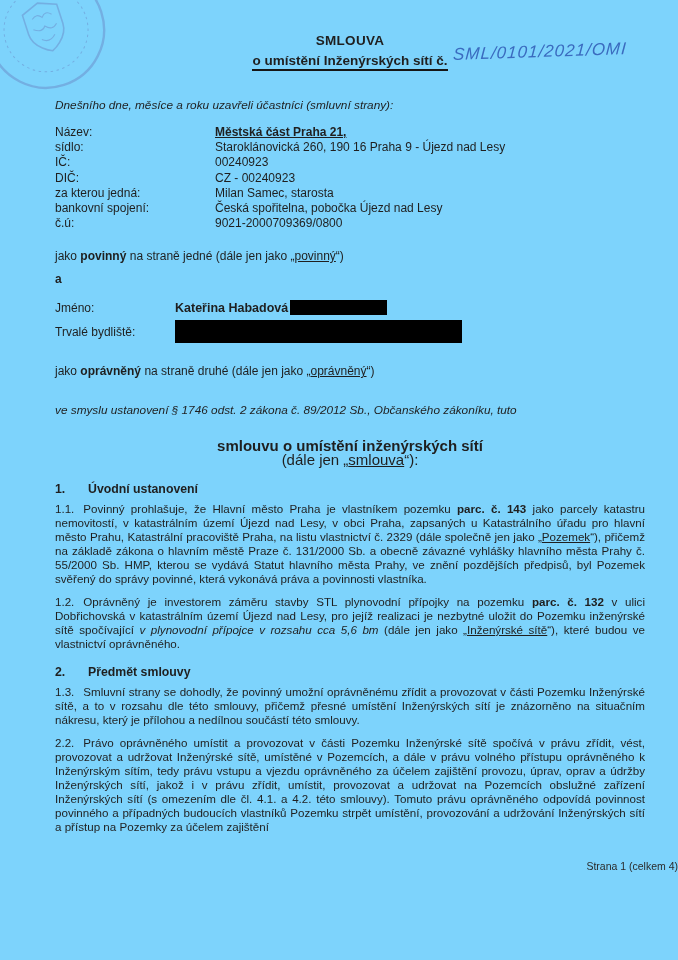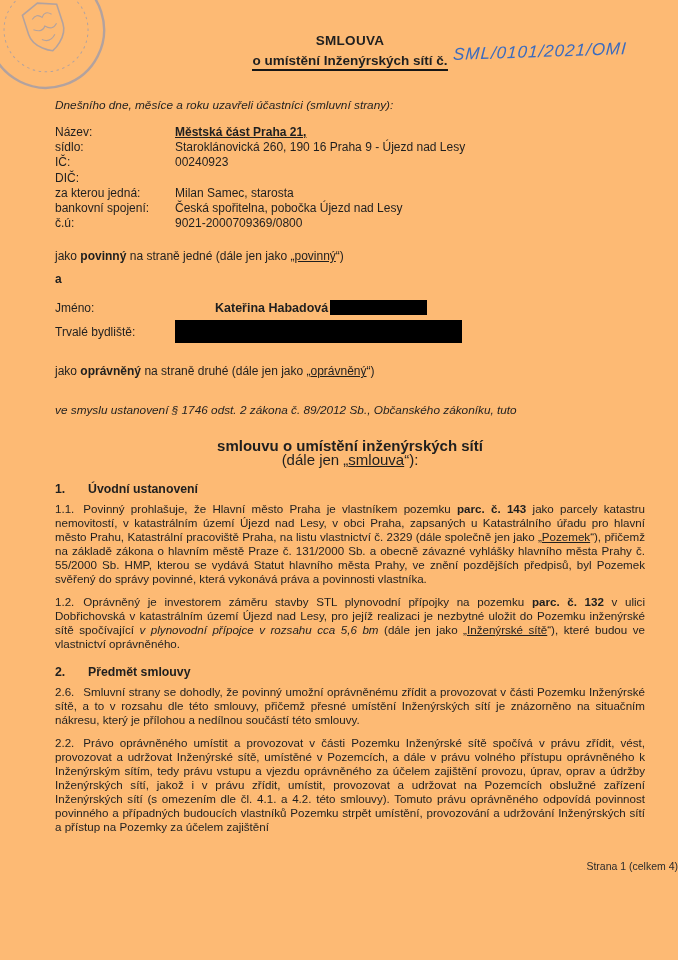--- a/index.html
+++ b/index.html
@@ -1,20 +1,20 @@
 <!DOCTYPE html>
 <html><head>
 <meta charset="utf-8">
 <style>
   html,body{margin:0;padding:0;background:#e8e8e8;}
   .page{
     position:relative;
     width:678px;height:960px;
     margin:0 auto;
-    background:#fdba74;
+    background:#7dd3fc;
     overflow:hidden;
     font-family:"Liberation Sans",sans-serif;
     color:#1f1f1f;
   }
   .content{margin:0 33px 0 55px;}
   .b{font-weight:bold;}
   .i{font-style:italic;}
   .u{text-decoration:underline;}
 
   
@@ -37,30 +37,30 @@
     letter-spacing:1px;
     transform:rotate(-2deg) skewX(-6deg);
     white-space:nowrap;
   }
 
   
   .intro{margin-top:27px;font-size:11.8px;font-style:italic;}
 
   
   .party-table{margin-top:13px;font-size:12px;line-height:15.2px;}
-  .prow{display:grid;grid-template-columns:120px 1fr;}
+  .prow{display:grid;grid-template-columns:120px 1fr;gap:40px;}
   .prow .val-bold{font-weight:bold;text-decoration:underline;}
 
   .role-line{margin-top:18px;font-size:12px;}
   .conj{margin-top:9px;font-size:12px;font-weight:bold;}
 
   .p2row{display:grid;grid-template-columns:120px 1fr;font-size:12px;align-items:center;}
   .p2row.name{margin-top:14px;}
   .p2row.addr{margin-top:5px;}
-  .name-val{font-weight:bold;font-size:12.5px;display:flex;align-items:center;margin-left:40px;}
+  .name-val{font-weight:bold;font-size:12.5px;display:flex;align-items:center;}
   .redact-1{display:inline-block;width:97px;height:15px;background:#000;margin-left:2px;}
   .redact-2{display:block;width:287px;height:23px;background:#000;}
 
   .role-line2{margin-top:21px;font-size:12px;}
   .legal{margin-top:25px;font-size:11.8px;font-style:italic;}
 
   .subtitle-block{margin-top:22px;text-align:center;font-size:15px;line-height:14px;}
   .subtitle-block .l1{font-weight:bold;}
 
   .sec-heading{display:grid;grid-template-columns:33px 1fr;font-weight:bold;font-size:12.3px;}
@@ -107,20 +107,21 @@
       <div class="prow">
         <span>sídlo:</span>
         <span>Staroklánovická 260, 190 16 Praha 9 - Újezd nad Lesy</span>
       </div>
       <div class="prow">
         <span>IČ:</span>
         <span>00240923</span>
       </div>
       <div class="prow">
         <span>DIČ:</span>
+        <span>CZ - 00240923</span>
       </div>
       <div class="prow">
         <span>za kterou jedná:</span>
         <span>Milan Samec, starosta</span>
       </div>
       <div class="prow">
         <span>bankovní spojení:</span>
         <span>Česká spořitelna, pobočka Újezd nad Lesy</span>
       </div>
       <div class="prow">
@@ -163,21 +164,21 @@
     </div>
     <div class="para">
       <span class="pnum">1.2.</span><span><span>Oprávněný je investorem záměru stavby STL plynovodní přípojky na pozemku </span><span class="b">parc. č. 132</span><span> v ulici Dobřichovská v katastrálním území Újezd nad Lesy, pro jejíž realizaci je nezbytné uložit do Pozemku inženýrské sítě spočívající </span><span class="i">v plynovodní přípojce v rozsahu cca 5,6 bm</span><span> (dále jen jako „</span><span class="u">Inženýrské sítě</span><span>“), které budou ve vlastnictví oprávněného.</span></span>
     </div>
 
     <div class="sec-heading s2">
       <span>2.</span>
       <span>Předmět smlouvy</span>
     </div>
     <div class="para">
-      <span class="pnum">2.6.</span><span><span>Smluvní strany se dohodly, že povinný umožní oprávněnému zřídit a provozovat v části Pozemku Inženýrské sítě, a to v rozsahu dle této smlouvy, přičemž přesné umístění Inženýrských sítí je znázorněno na situačním nákresu, který je přílohou a nedílnou součástí této smlouvy.</span></span>
+      <span class="pnum">1.3.</span><span><span>Smluvní strany se dohodly, že povinný umožní oprávněnému zřídit a provozovat v části Pozemku Inženýrské sítě, a to v rozsahu dle této smlouvy, přičemž přesné umístění Inženýrských sítí je znázorněno na situačním nákresu, který je přílohou a nedílnou součástí této smlouvy.</span></span>
     </div>
     <div class="para">
       <span class="pnum">2.2.</span><span><span>Právo oprávněného umístit a provozovat v části Pozemku Inženýrské sítě spočívá v právu zřídit, vést, provozovat a udržovat Inženýrské sítě, umístěné v Pozemcích, a dále v právu volného přístupu oprávněného k Inženýrským sítím, tedy právu vstupu a vjezdu oprávněného za účelem zajištění provozu, úprav, oprav a údržby Inženýrských sítí, jakož i v právu zřídit, umístit, provozovat a udržovat na Pozemcích obslužné zařízení Inženýrských sítí (s omezením dle čl. 4.1. a 4.2. této smlouvy). Tomuto právu oprávněného odpovídá povinnost povinného a případných budoucích vlastníků Pozemku strpět umístění, provozování a udržování Inženýrských sítí a přístup na Pozemky za účelem zajištění</span></span>
     </div>
 
   </div>
 
   <div class="footer">Strana 1 (celkem 4)</div>
 
 </div>

